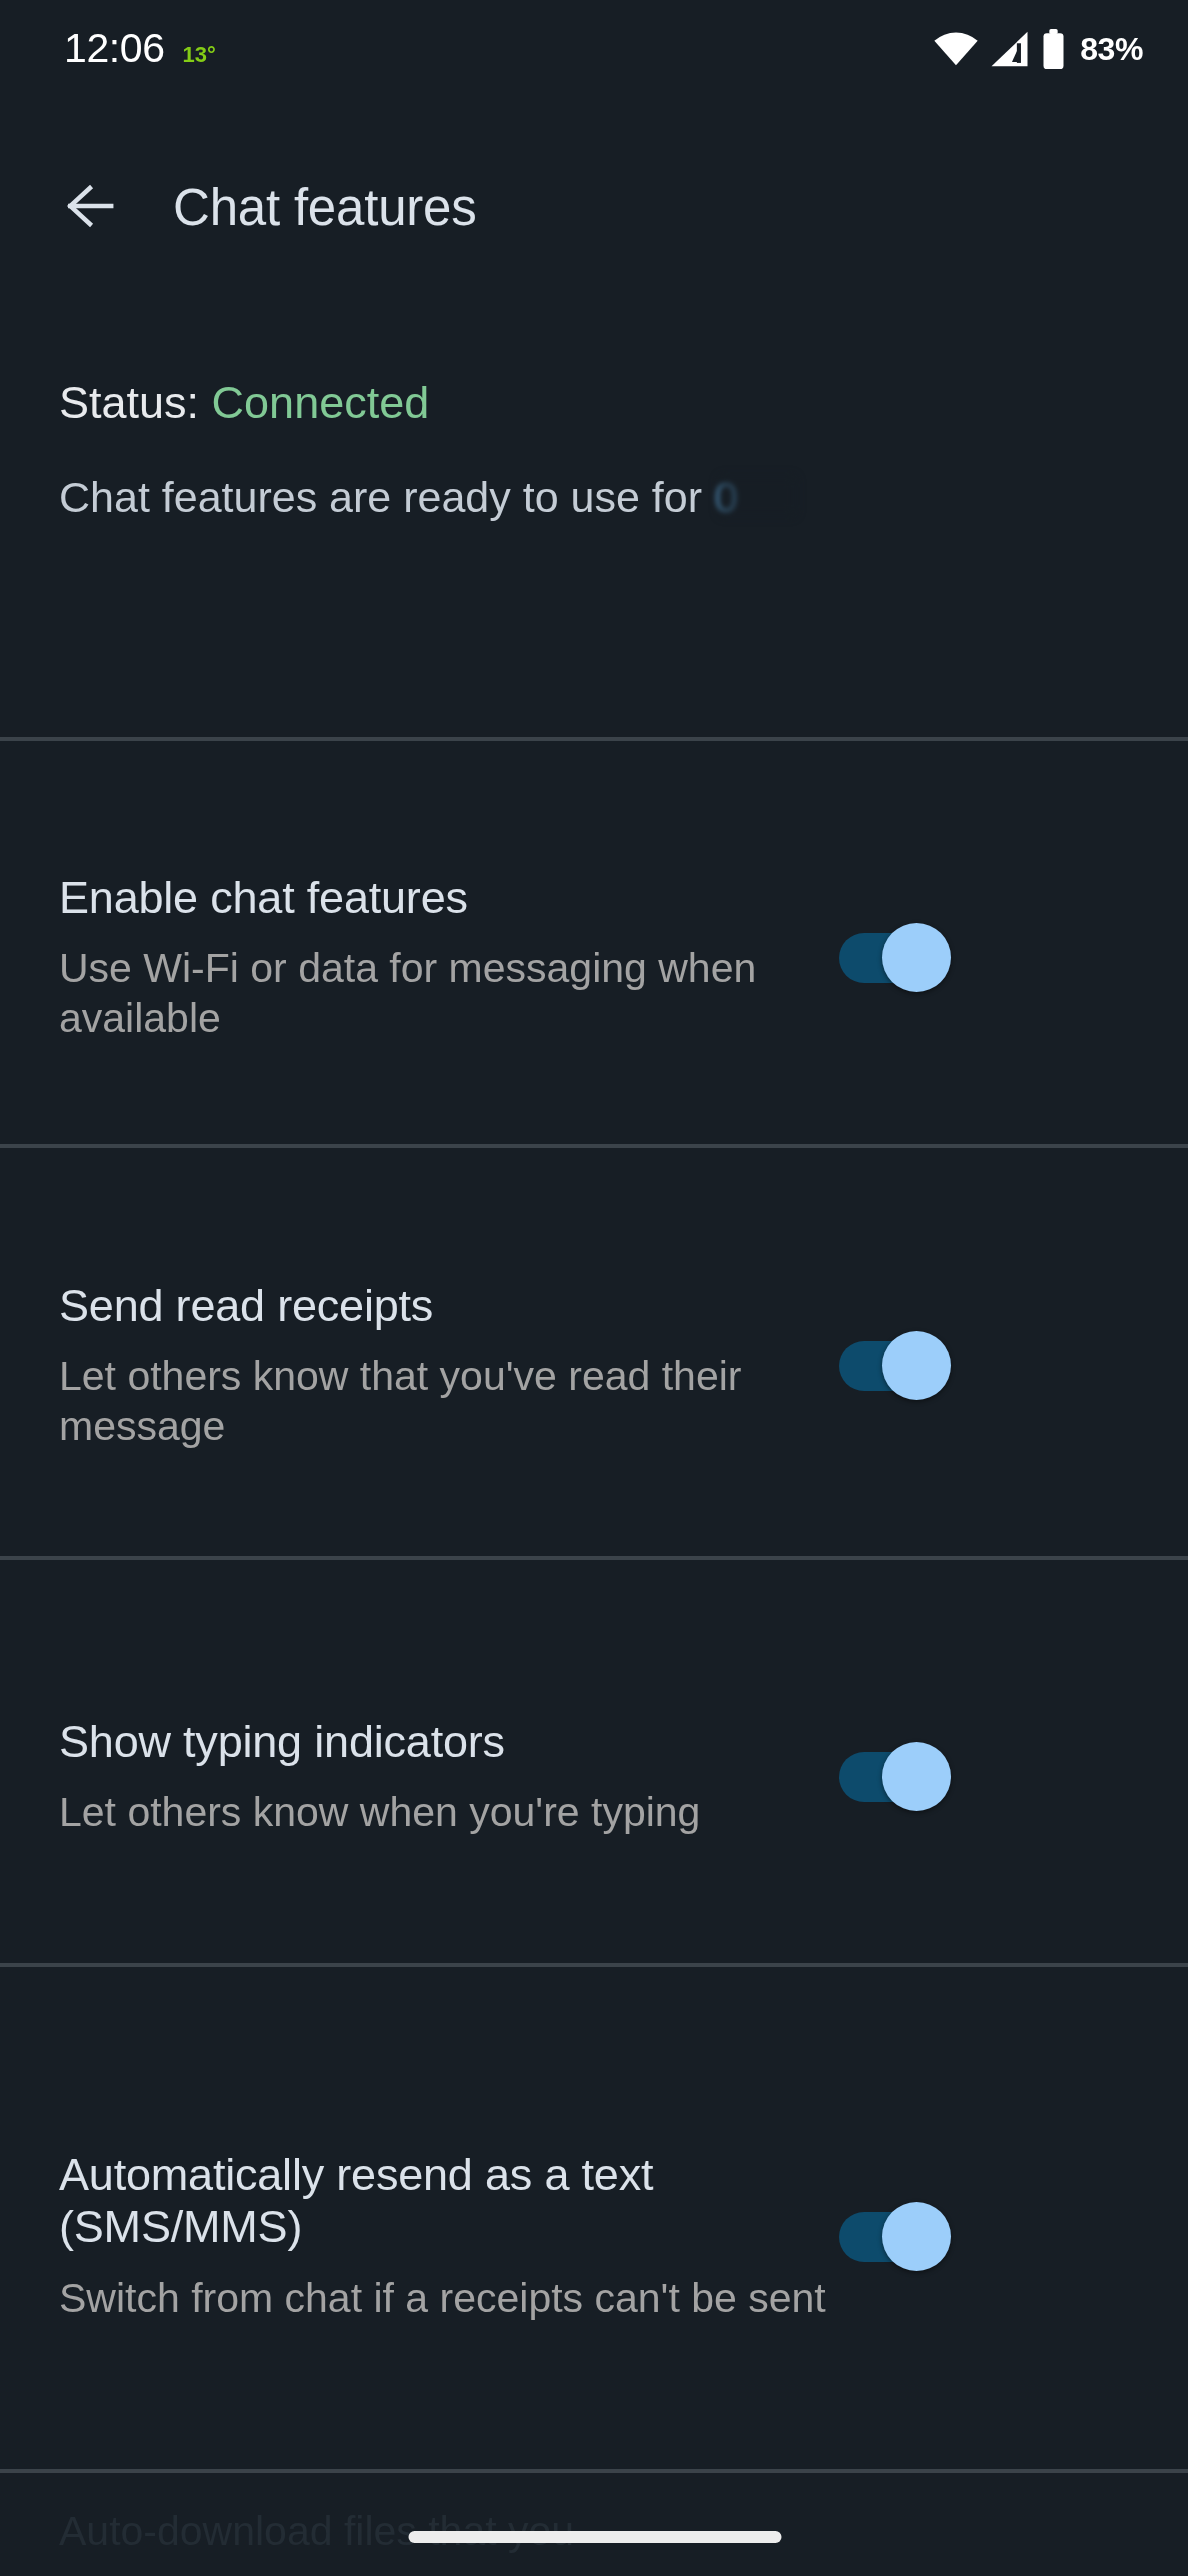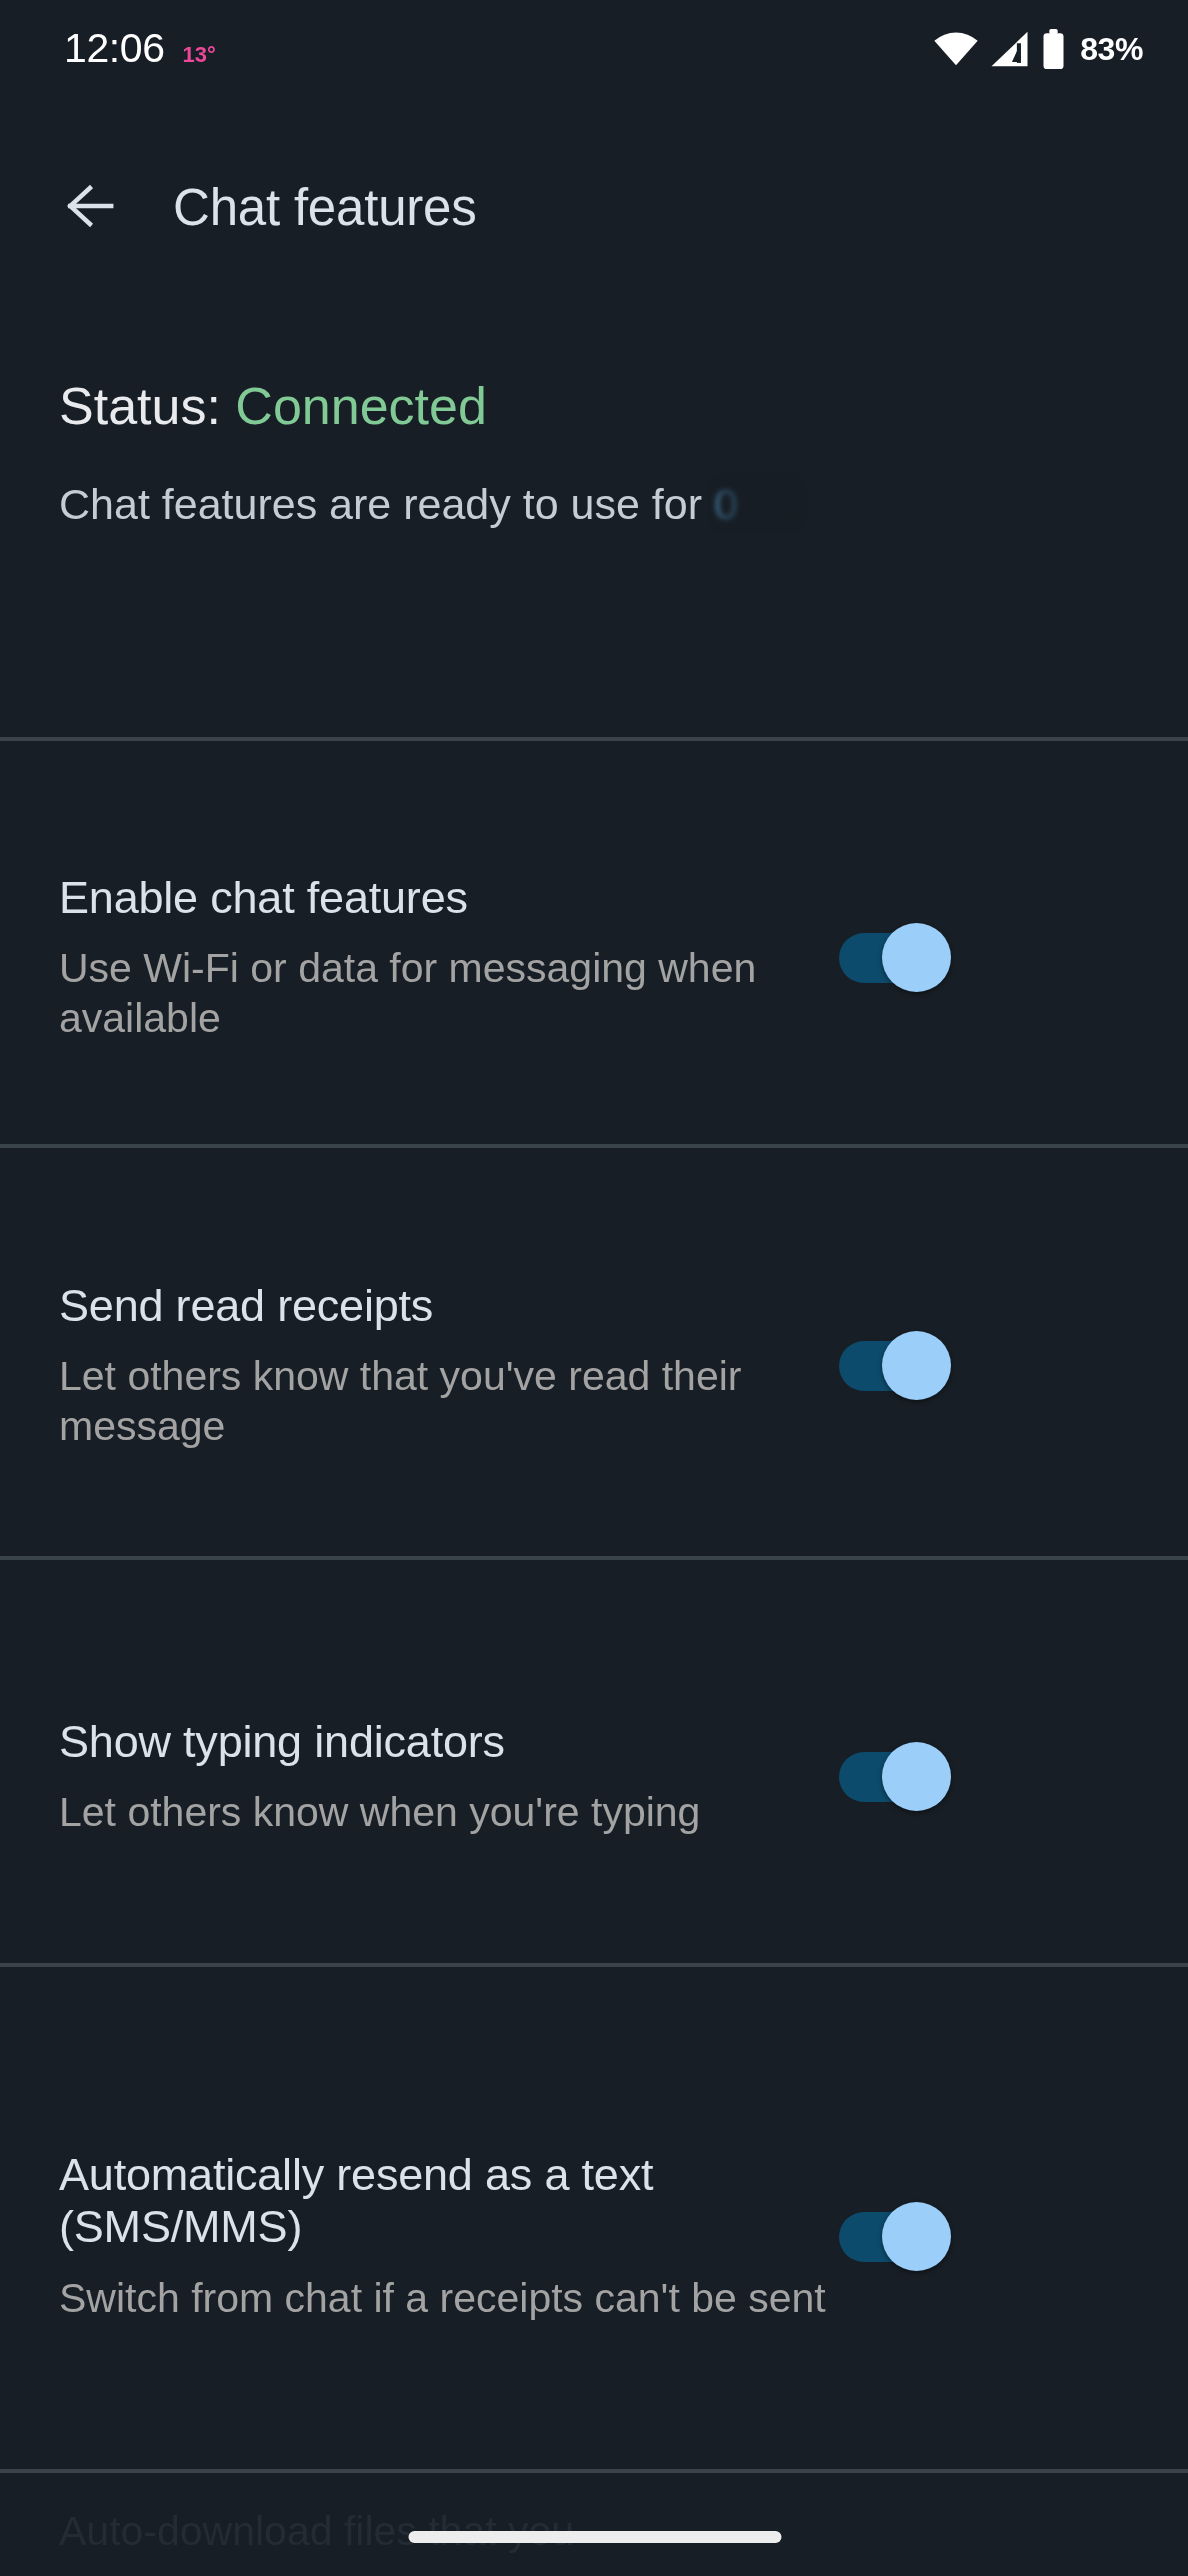--- a/index.html
+++ b/index.html
@@ -40,21 +40,21 @@
     gap: 18px;
   }
   .sb-clock {
     color: #ffffff;
     font-size: 41px;
     font-weight: 400;
     letter-spacing: -0.4px;
     line-height: 1;
   }
   .sb-temp {
-    color: #ec4899;
+    color: #84cc16;
     font-size: 22px;
     font-weight: 600;
     line-height: 1;
   }
   .sb-right {
     display: flex;
     align-items: center;
     gap: 10.7px;
   }
   .sb-right svg { display: block; }
@@ -97,21 +97,21 @@
 
   
   .status-block {
     position: absolute;
     top: 380px; left: 0;
     width: 1189px;
     padding: 0 59px;
     box-sizing: border-box;
   }
   .status-line {
-    font-size: 52px;
+    font-size: 45px;
     line-height: 1.0;
     color: #e8eaed;
     font-weight: 400;
     white-space: nowrap;
   }
   .status-value { color: #81c995; }
   .status-desc {
     margin-top: 46px;
     font-size: 43px;
     line-height: 1.22;

